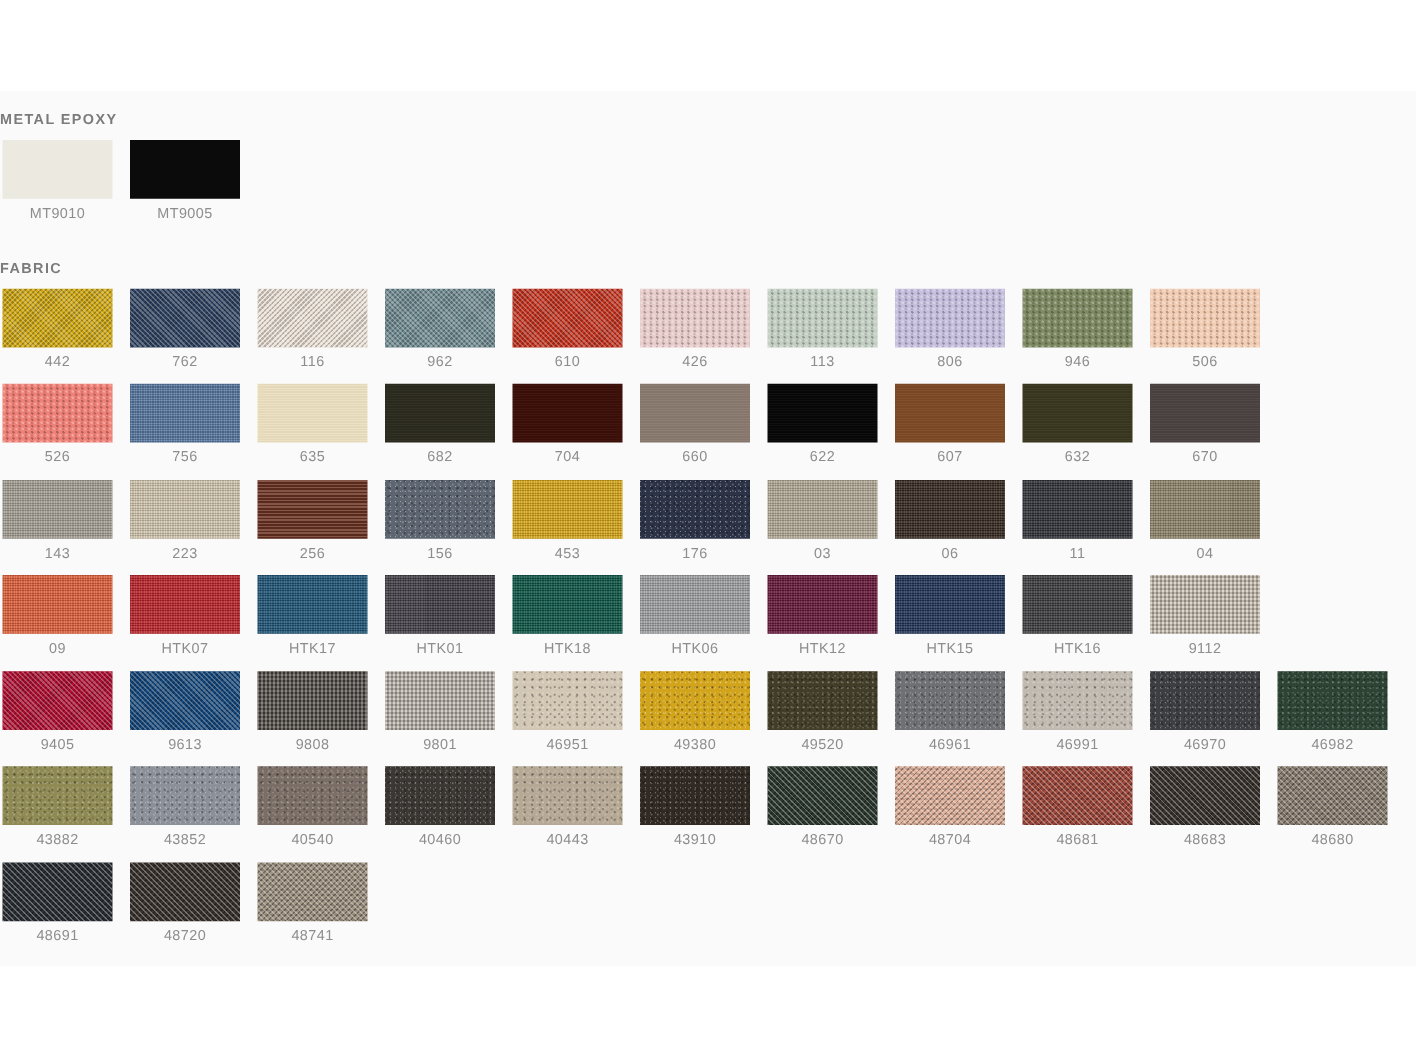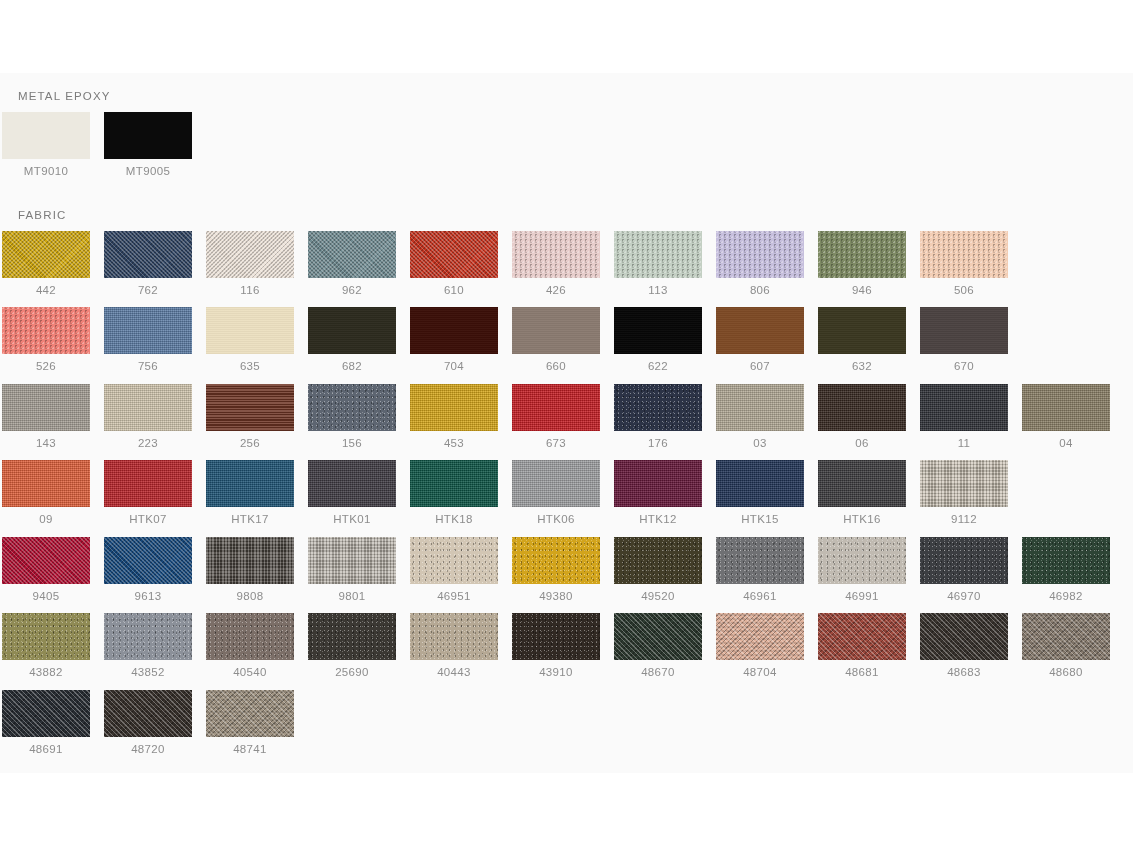--- a/index.html
+++ b/index.html
@@ -13,23 +13,22 @@
   #sheet { position: relative; width: 1133px; height: 850px; background: #ffffff; }
   #content-area {
     position: absolute; left: 0; top: 73px; width: 1133px; height: 700px;
     background: #fafafa;
   }
   .section { position: absolute; left: 0; width: 1133px; }
   .section-title {
     font-size: 11.5px;
     letter-spacing: 1.15px;
     color: #7b7b7b;
-    padding-left: 18px;
     margin: 0 0 10px 0;
-    font-weight: 400;
+    font-weight: 700;
     white-space: nowrap;
   }
   .grid { padding-left: 2px; }
   .row { display: flex; }
   .cell {
     width: 102px;
     display: flex; flex-direction: column; align-items: flex-start;
     margin-bottom: 11px;
   }
   .swatch {
@@ -219,24 +218,20 @@
             </div>
             <div class="cell">
               <div class="swatch tex tex-melange" style="background: rgb(93, 101, 113);"></div>
               <div class="swatch-label">156</div>
             </div>
             <div class="cell">
               <div class="swatch tex tex-linen" style="background: rgb(216, 168, 24);"></div>
               <div class="swatch-label">453</div>
             </div>
             <div class="cell">
-              <div class="swatch tex tex-linen" style="background: rgb(199, 28, 34);"></div>
-              <div class="swatch-label">673</div>
-            </div>
-            <div class="cell">
               <div class="swatch tex tex-melange" style="background: rgb(44, 51, 70);"></div>
               <div class="swatch-label">176</div>
             </div>
             <div class="cell">
               <div class="swatch tex tex-linen" style="background: rgb(179, 170, 150);"></div>
               <div class="swatch-label">03</div>
             </div>
             <div class="cell">
               <div class="swatch tex tex-linen" style="background: rgb(53, 39, 31);"></div>
               <div class="swatch-label">06</div>
@@ -346,21 +341,21 @@
             <div class="cell">
               <div class="swatch tex tex-melange" style="background: rgb(139, 144, 153);"></div>
               <div class="swatch-label">43852</div>
             </div>
             <div class="cell">
               <div class="swatch tex tex-melange" style="background: rgb(123, 110, 103);"></div>
               <div class="swatch-label">40540</div>
             </div>
             <div class="cell">
               <div class="swatch tex tex-melange" style="background: rgb(59, 56, 51);"></div>
-              <div class="swatch-label">25690</div>
+              <div class="swatch-label">40460</div>
             </div>
             <div class="cell">
               <div class="swatch tex tex-melange" style="background: rgb(181, 168, 148);"></div>
               <div class="swatch-label">40443</div>
             </div>
             <div class="cell">
               <div class="swatch tex tex-melange" style="background: rgb(49, 41, 35);"></div>
               <div class="swatch-label">43910</div>
             </div>
             <div class="cell">

